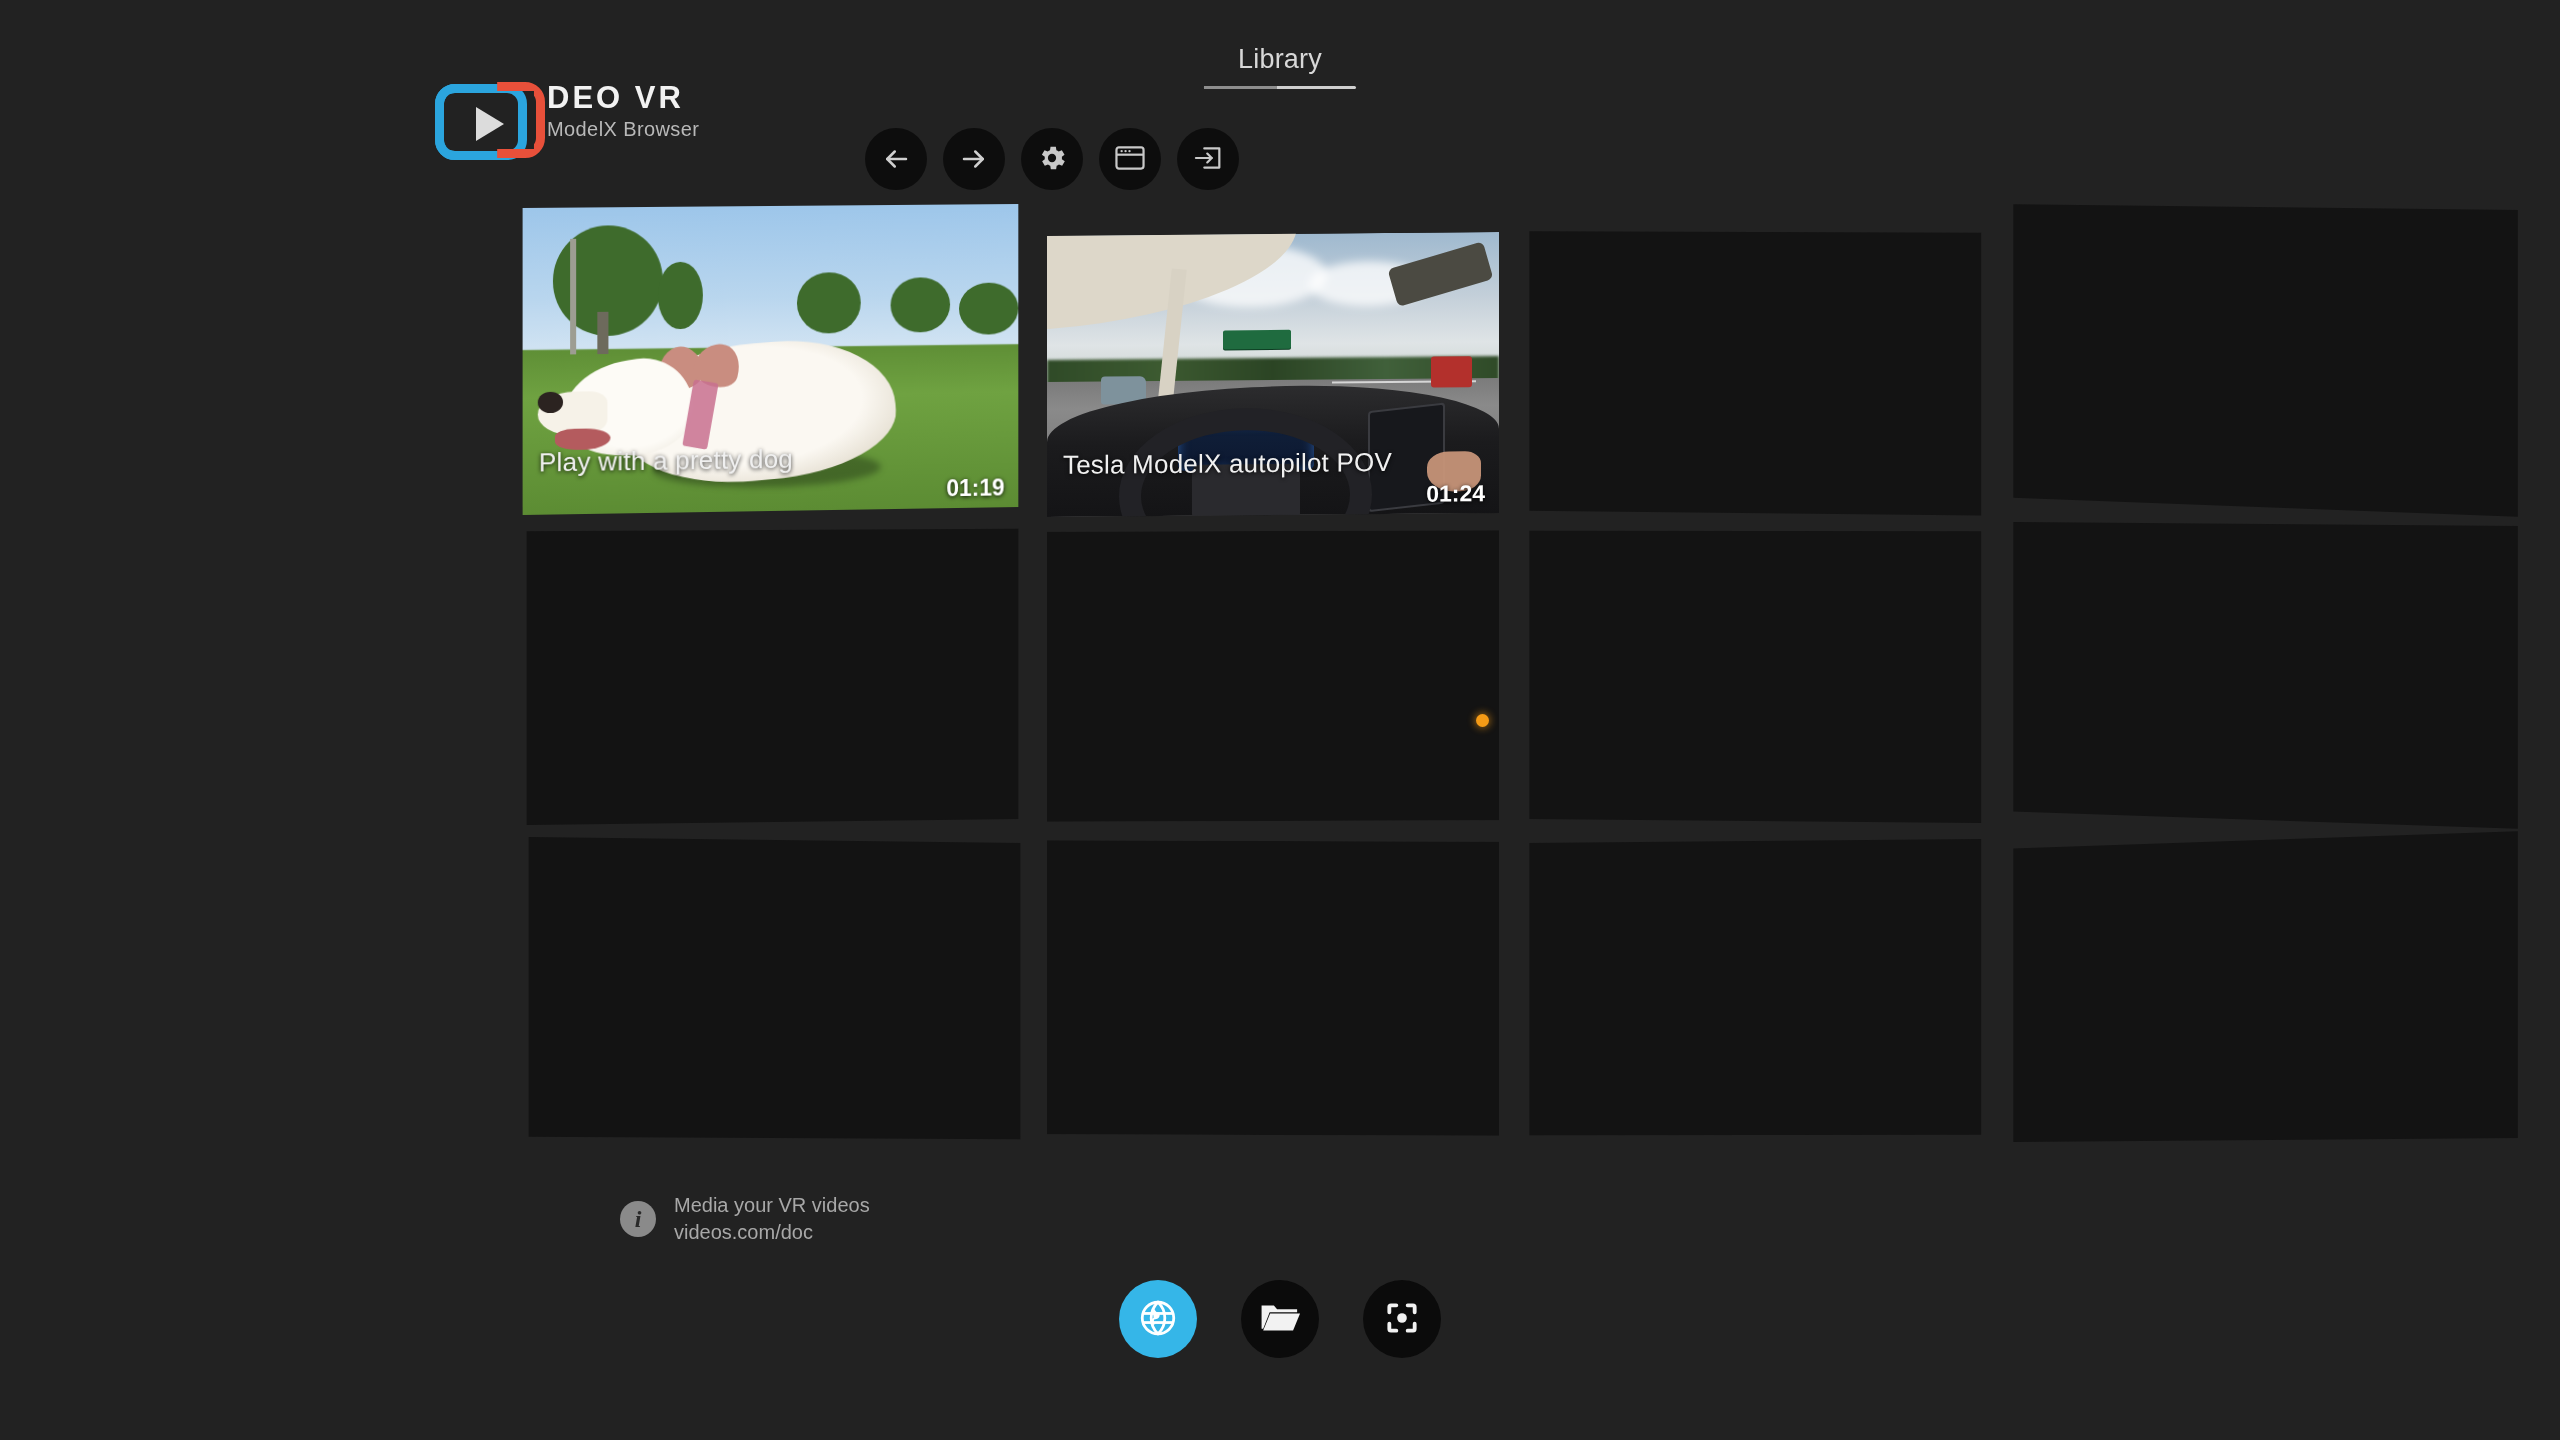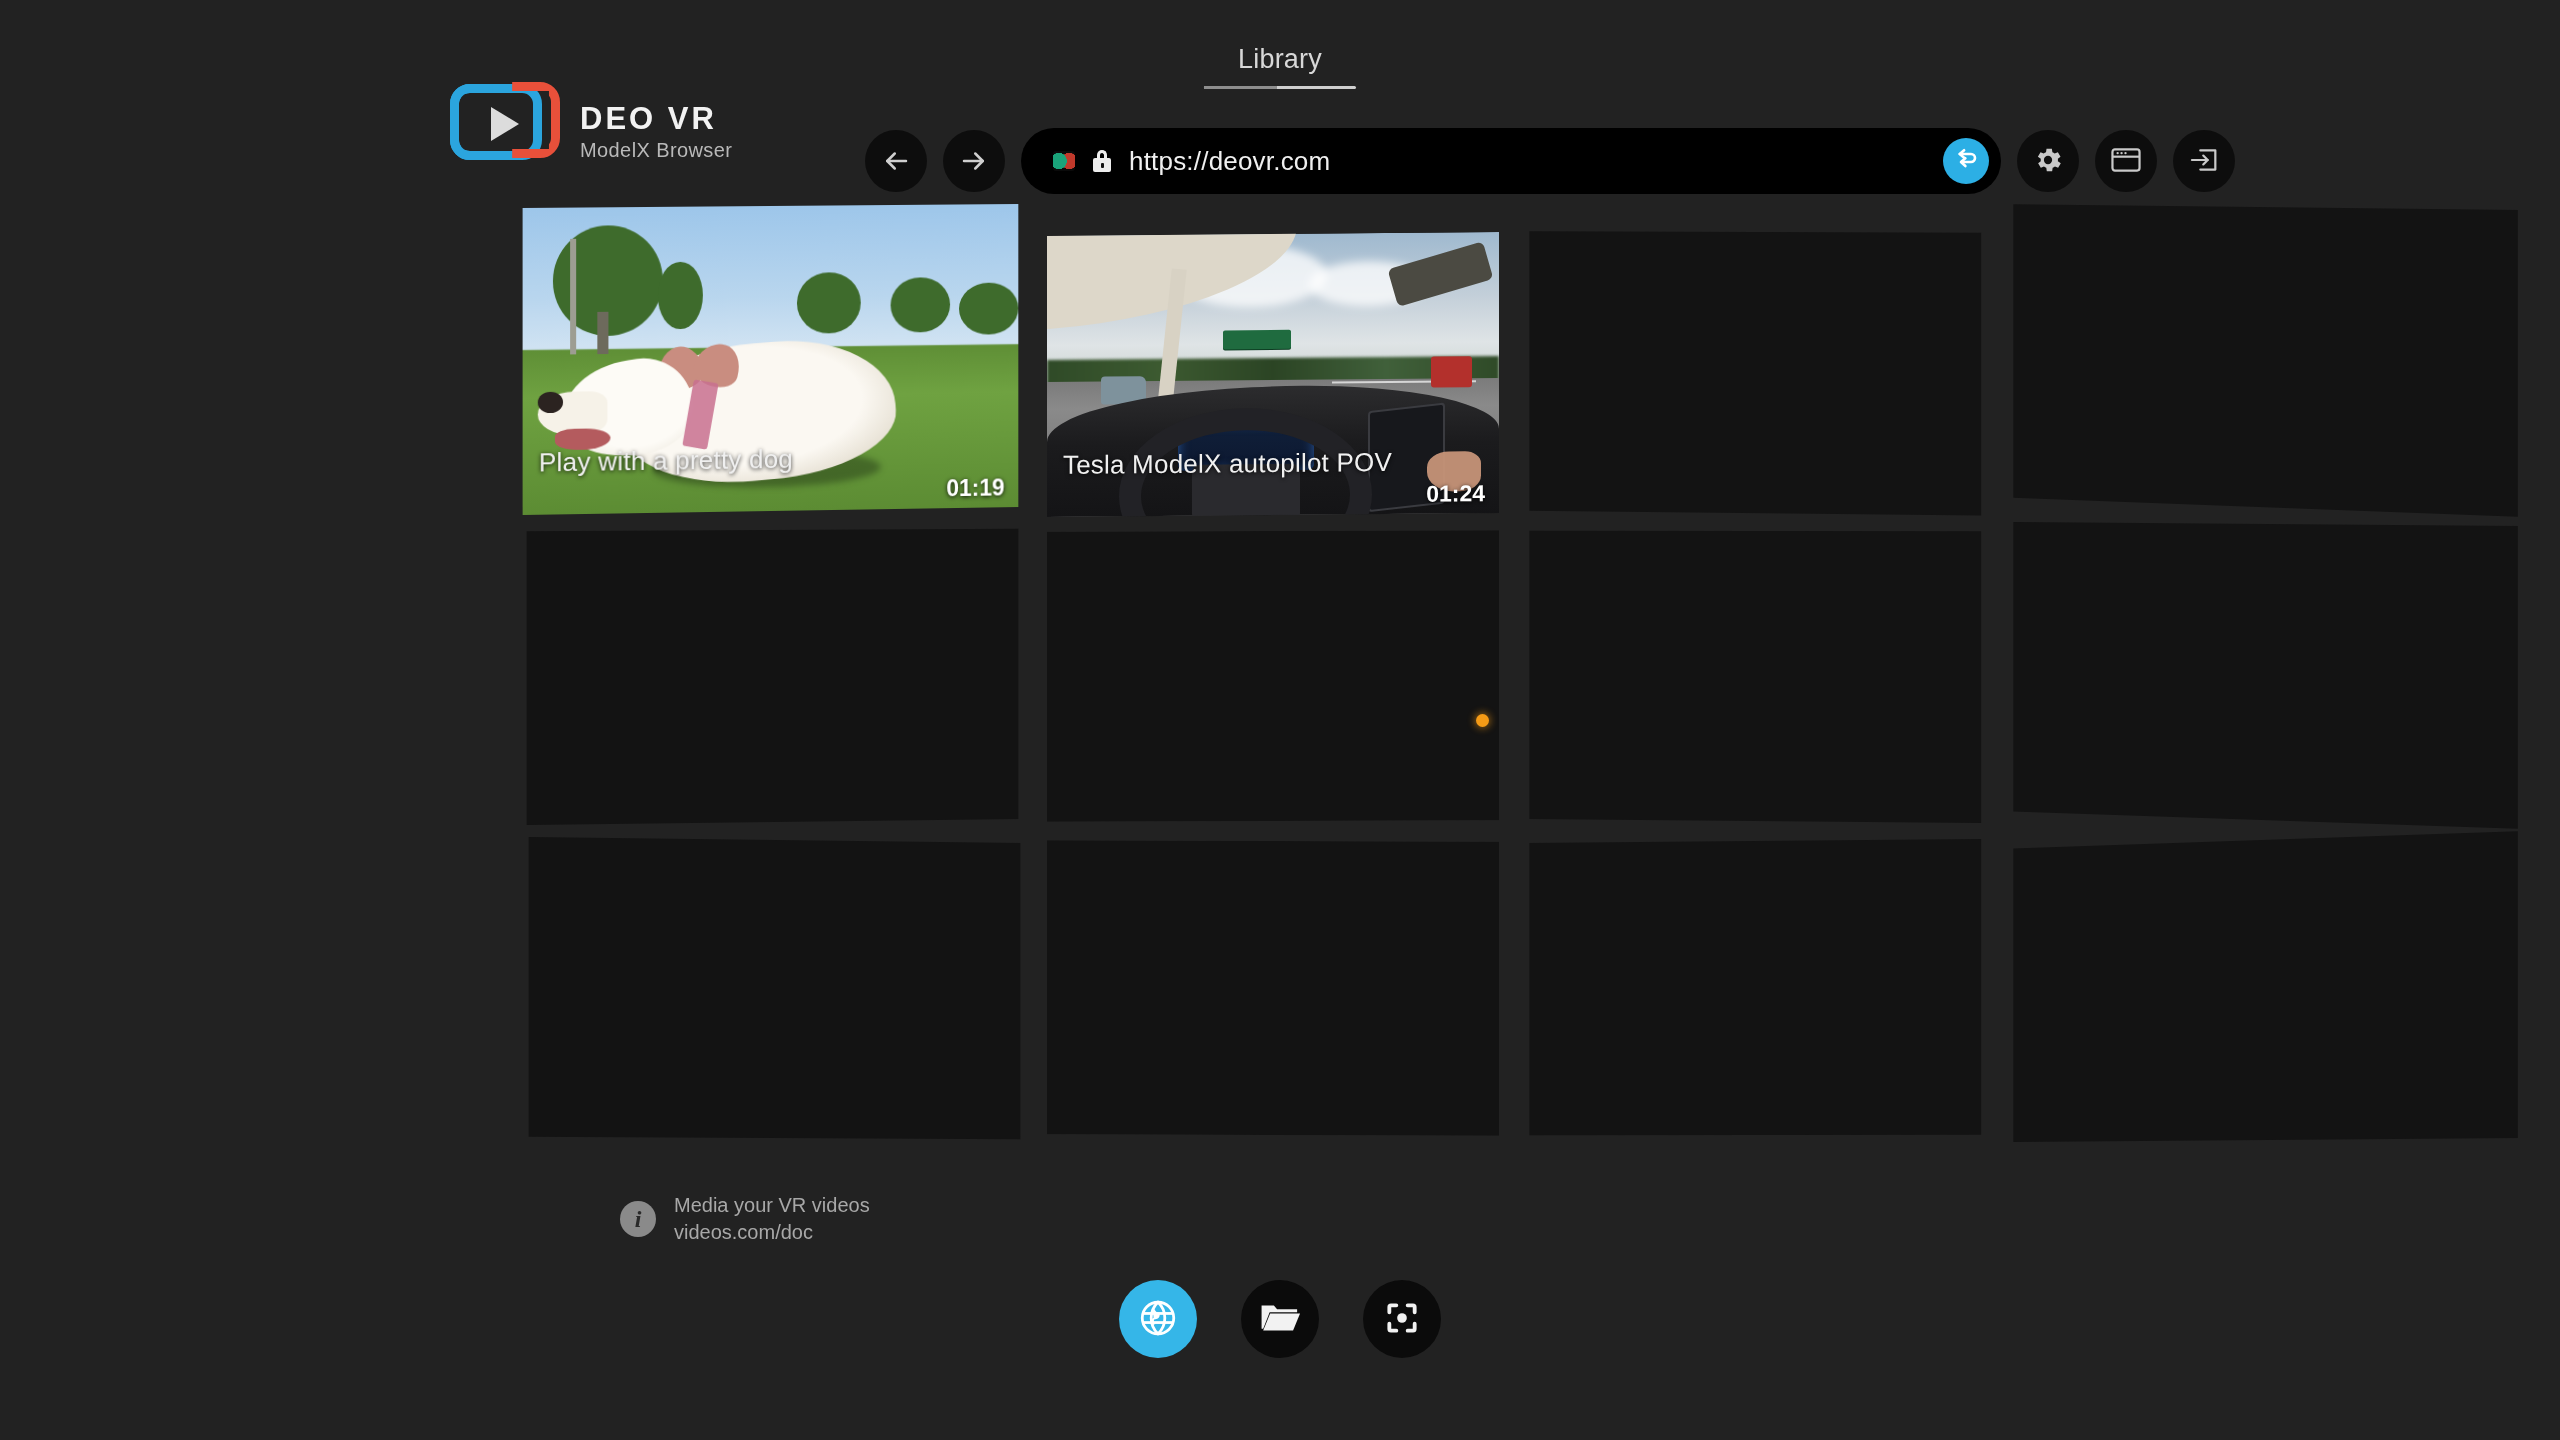--- a/index.html
+++ b/index.html
@@ -27,22 +27,22 @@
     position:absolute; left:0; bottom:0; height:3px; width:100%;
     background:#cfcfcf; border-radius:2px;
   }
   .tab .under::before{
     content:""; position:absolute; left:0; top:0; height:100%; width:48%;
     background:#8e8e8e;
   }
 
   
   #logo{
-    position:absolute; left:450px; top:82px;
-    display:flex; align-items:flex-end; gap:18px;
+    position:absolute; left:435px; top:82px;
+    display:flex; align-items:flex-start; 
   }
   .logo-mark{
     position:relative; width:112px; height:80px; flex:none;
   }
   .logo-mark .ring-blue{
     position:absolute; left:0; top:2px; width:92px; height:76px;
     border:9px solid #2BA5DE; border-radius:20px;
   }
   .logo-mark .ring-red{
     position:absolute; left:18px; top:0px; width:92px; height:76px;
@@ -311,38 +311,20 @@
 
   <button class="circ-btn">
     <span class="icon-gray">
       <svg class="icon-arrow" viewBox="0 0 24 24" fill="none" stroke="#cfcfcf" stroke-width="2" stroke-linecap="round" stroke-linejoin="round">
         <line x1="4" y1="12" x2="19" y2="12"></line>
           <polyline points="13,6 19,12 13,18"></polyline>
       </svg>
     </span>
   </button>
 
-  <div class="urlbar">
-    <span class="favicon"></span>
-    <span class="lock">
-      <span class="shackle"></span>
-        <span class="body"></span>
-        <span class="kh"></span>
-    </span>
-    <span class="url-text" title="Enter address">https://deovr.com</span>
-    <span class="reload">
-      <span>
-        <svg width="30" height="30" viewBox="0 0 24 24" fill="none" stroke="#ffffff" stroke-width="2.1" stroke-linecap="round" stroke-linejoin="round">
-          <path d="M7 8h9a3.2 3.2 0 0 1 0 6.4H9"></path>
-          <polyline points="10.5,5 7,8 10.5,11"></polyline>
-          <polyline points="11.5,11.4 8,14.4 11.5,17.6"></polyline>
-        </svg>
-      </span>
-    </span>
-  </div>
 
   <button class="circ-btn">
     <span>
       <svg width="32" height="32" viewBox="0 0 24 24" fill="#c9c9c9">
         <path d="M19.4 13a7.6 7.6 0 0 0 0-2l2-1.5-2-3.4-2.4 1a7.5 7.5 0 0 0-1.7-1l-.4-2.6h-4l-.4 2.6a7.5 7.5 0 0 0-1.7 1l-2.4-1-2 3.4L6.6 11a7.6 7.6 0 0 0 0 2l-2 1.5 2 3.4 2.4-1a7.5 7.5 0 0 0 1.7 1l.4 2.6h4l.4-2.6a7.5 7.5 0 0 0 1.7-1l2.4 1 2-3.4z"></path>
         <circle cx="12" cy="12" r="3.1" fill="#111"></circle>
       </svg>
     </span>
   </button>
 

